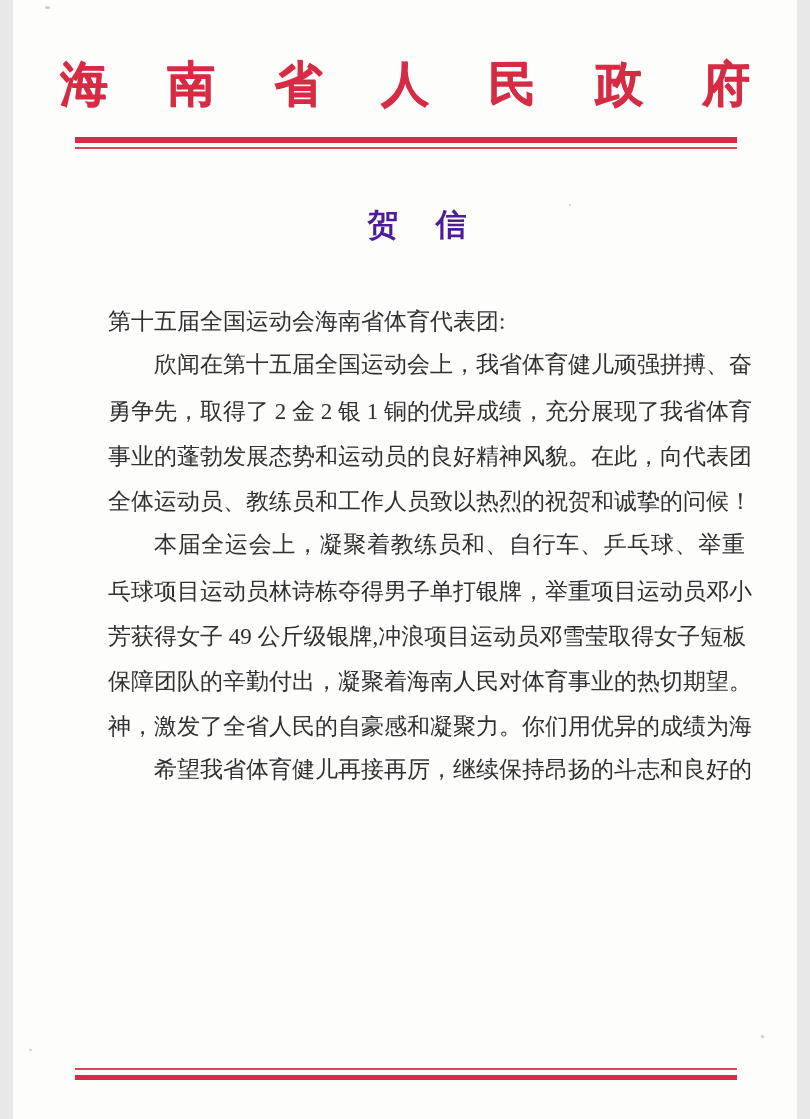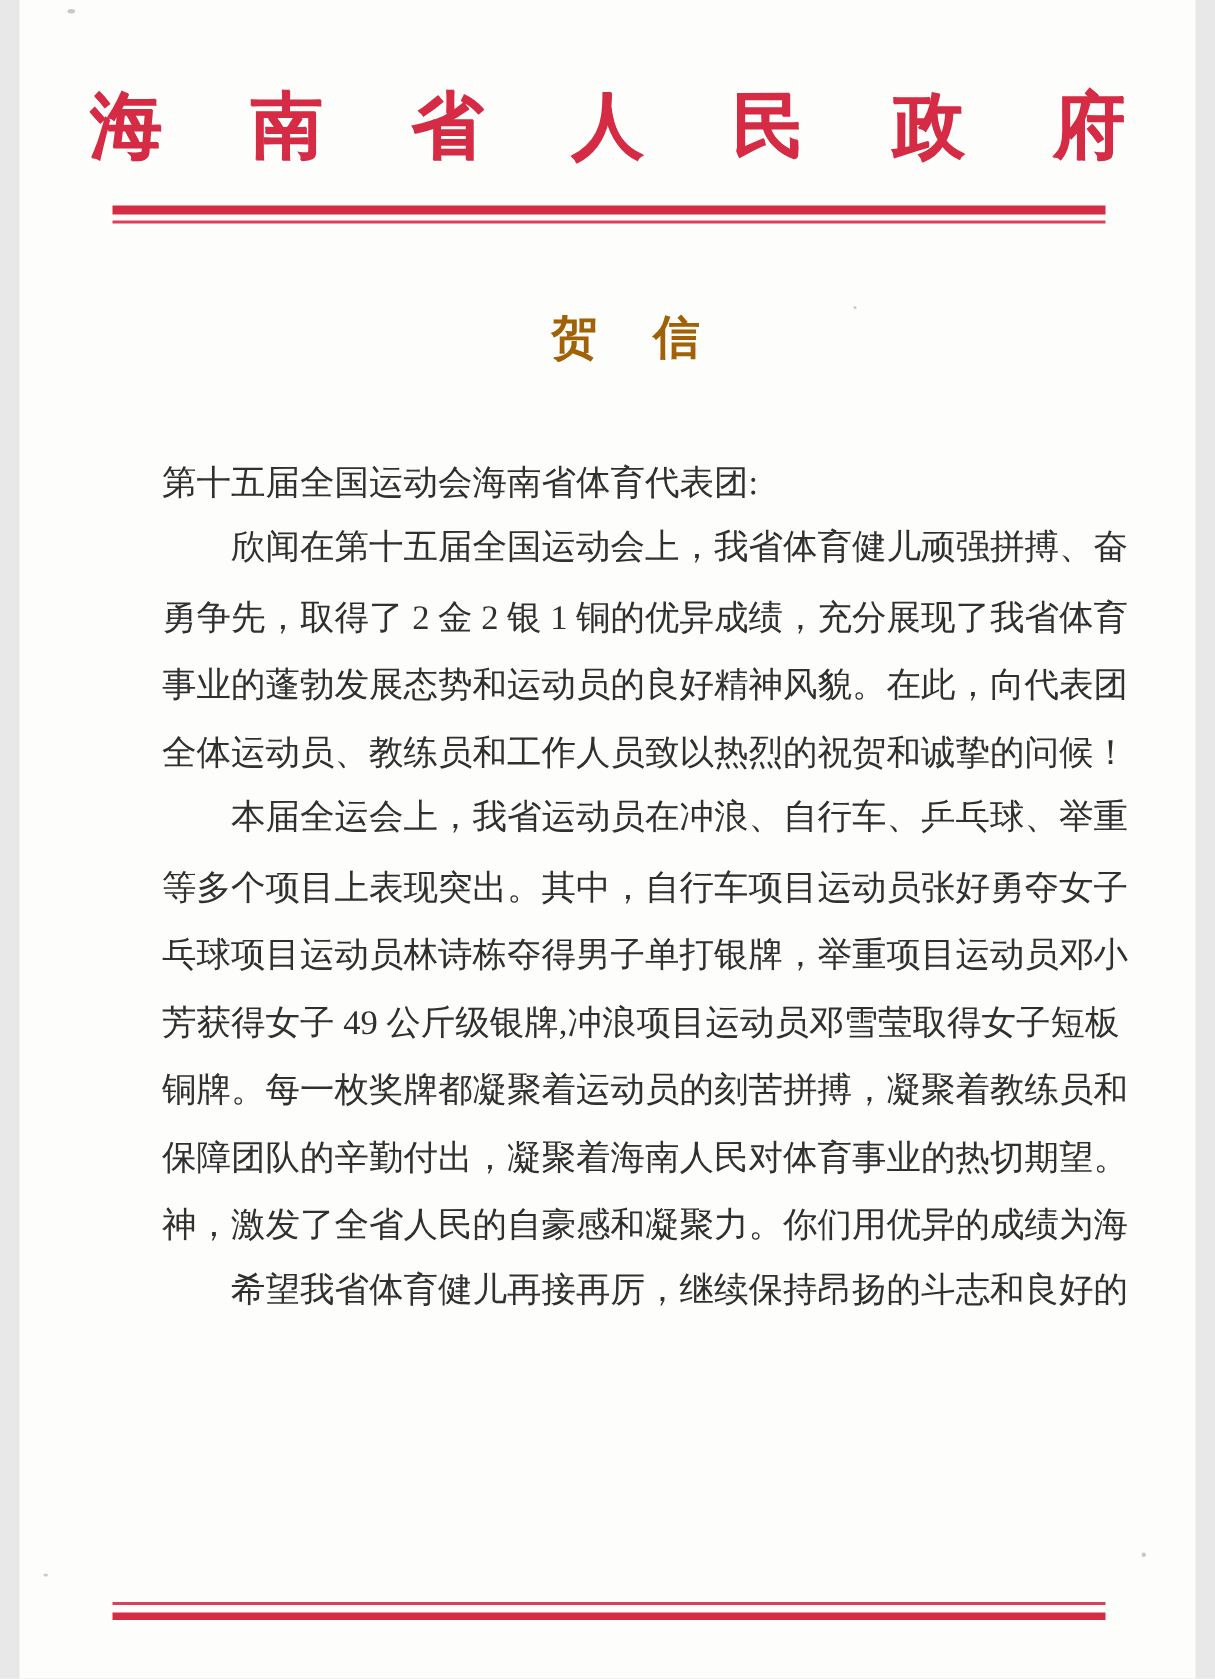--- a/index.html
+++ b/index.html
@@ -51,21 +51,21 @@
   
   .doc-title {
     position: absolute;
     top: 204px;
     left: 0;
     right: 0;
     margin: 0;
     text-align: center;
     font-size: 31px;
     font-weight: bold;
-    color: #a16207;
+    color: #4c1d95;
     letter-spacing: 3px;
     padding-left: 27px;
   }
   
   .letter-body {
     position: absolute;
     top: 299px;
     left: 95px;
     width: 637px;
   }
@@ -113,25 +113,23 @@
 
   <h1 class="doc-title">贺　信</h1>
 
   <div class="letter-body" id="letter-body">
 
   <p class="line left">第十五届全国运动会海南省体育代表团:</p>
       <p class="line indent">欣闻在第十五届全国运动会上，我省体育健儿顽强拼搏、奋</p>
       <p class="line">勇争先，取得了 2 金 2 银 1 铜的优异成绩，充分展现了我省体育</p>
       <p class="line">事业的蓬勃发展态势和运动员的良好精神风貌。在此，向代表团</p>
       <p class="line">全体运动员、教练员和工作人员致以热烈的祝贺和诚挚的问候！</p>
-      <p class="line indent">本届全运会上，我省运动员在冲浪、自行车、乒乓球、举重</p>
-      <p class="line">等多个项目上表现突出。其中，自行车项目运动员张好勇夺女子</p>
+      <p class="line indent">本届全运会上，凝聚着教练员和、自行车、乒乓球、举重</p>
       <p class="line">乓球项目运动员林诗栋夺得男子单打银牌，举重项目运动员邓小</p>
       <p class="line">芳获得女子 49 公斤级银牌,冲浪项目运动员邓雪莹取得女子短板</p>
-      <p class="line">铜牌。每一枚奖牌都凝聚着运动员的刻苦拼搏，凝聚着教练员和</p>
       <p class="line">保障团队的辛勤付出，凝聚着海南人民对体育事业的热切期望。</p>
       <p class="line">神，激发了全省人民的自豪感和凝聚力。你们用优异的成绩为海</p>
       <p class="line indent">希望我省体育健儿再接再厉，继续保持昂扬的斗志和良好的</p>
     </div>
 
   <div class="rule rule-bottom">
     <div class="thin"></div>
     <div class="thick"></div>
   </div>
 

